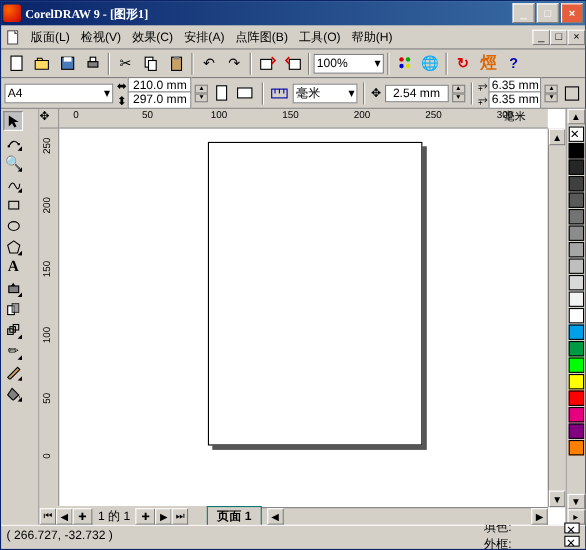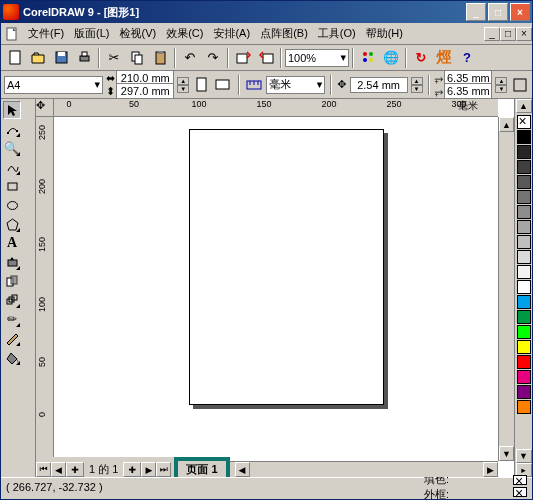--- a/index.html
+++ b/index.html
@@ -1,20 +1,20 @@
 <!DOCTYPE html>
 <html><head>
 <meta charset="utf-8">
 <style>
 * { margin: 0; padding: 0; box-sizing: border-box; font-family: "SimSun", Arial, sans-serif; font-size: 11px; }
 body { background: #d4d0c8; width: 533px; height: 500px; overflow: hidden; }
 .window { border: 1px solid #0a246a; width: 533px; height: 500px; position: relative; background: #d4d0c8; }
 .titlebar { height: 22px; background: linear-gradient(to right, #0a246a, #3a6ea5); display: flex; align-items: center; padding: 0 2px; color: white; }
 .titlebar-icon { width: 16px; height: 16px; margin-right: 4px; background: radial-gradient(circle at 30% 30%, #ff6600, #cc0000); border-radius: 2px; }
-.titlebar-text { flex: 1; font-weight: bold; }
+.titlebar-text { flex: 1; font-weight: bold; font-family: Liberation Serif, serif; }
 .titlebar-btns { display: flex; gap: 2px; }
 .titlebar-btn { width: 20px; height: 18px; background: #d4d0c8; border: 1px solid #fff; border-right-color: #808080; border-bottom-color: #808080; display: flex; align-items: center; justify-content: center; font-family: Arial; font-size: 10px; cursor: pointer; }
 .titlebar-btn.close { background: #e75e3c; color: white; font-weight: bold; }
 .menubar { height: 22px; display: flex; align-items: center; border-bottom: 1px solid #808080; padding-left: 3px; }
 .menu-icon { width: 16px; height: 16px; margin-right: 3px; display: flex; align-items: center; justify-content: center; }
 .menu-item { padding: 2px 5px; cursor: pointer; }
 .toolbar { height: 26px; display: flex; align-items: center; border-bottom: 1px solid #808080; padding: 0 3px; gap: 1px; }
 .tb-btn { width: 22px; height: 22px; border: 1px solid transparent; display: flex; align-items: center; justify-content: center; cursor: pointer; font-size: 13px; }
 .tb-sep { width: 2px; height: 20px; border-left: 1px solid #808080; border-right: 1px solid #fff; margin: 0 2px; }
 .tb-select { background: white; border: 1px solid #808080; height: 18px; padding: 0 2px; display: flex; align-items: center; }
@@ -36,23 +36,23 @@
 .workspace { position: absolute; top: 18px; left: 18px; right: 16px; bottom: 16px; background: #fff; }
 .page { position: absolute; left: 135px; top: 12px; width: 195px; height: 276px; background: white; border: 1px solid #000; }
 .page-shadow { position: absolute; left: 139px; top: 16px; width: 195px; height: 276px; background: #555; }
 .scrollbar-v { position: absolute; right: 0; top: 18px; width: 16px; bottom: 16px; background: #d4d0c8; border-left: 1px solid #808080; }
 .scrollbar-h { position: absolute; bottom: 0; left: 0; right: 16px; height: 16px; background: #d4d0c8; border-top: 1px solid #808080; display: flex; align-items: center; }
 .sb-btn { width: 15px; height: 15px; background: #d4d0c8; border: 1px solid #fff; border-right-color: #808080; border-bottom-color: #808080; display: flex; align-items: center; justify-content: center; font-size: 9px; cursor: pointer; }
 .color-palette { width: 18px; background: #d4d0c8; border-left: 1px solid #808080; display: flex; flex-direction: column; padding: 0; align-items: center; }
 .swatch { width: 14px; height: 14px; border: 1px solid #000; margin-bottom: 1px; cursor: pointer; }
 .swatch.none { background: white; position: relative; }
 .swatch.none::after { content: '×'; position: absolute; top: -3px; left: 1px; font-size: 14px; color: black; }
-.statusbar { height: 18px; display: flex; align-items: center; border-top: 1px solid #fff; padding: 0 5px; gap: 56px; }
+.statusbar { height: 18px; display: flex; align-items: center; border-top: 1px solid #fff; padding: 0 5px; gap: 40px; }
 .page-tab { display: flex; align-items: center; background: #d4d0c8; }
-.page-tab-label { padding: 1px 8px; border: 4px solid #0f766e; background: #d4d0c8; font-weight: bold; margin-left: 3px; }
+.page-tab-label { padding: 1px 8px; border: 1px solid #0f766e; background: #d4d0c8; font-weight: bold; margin-left: 17px; }
 .dim-group { display: flex; flex-direction: column; font-size: 9px; gap: 0; }
 .dim-row { display: flex; align-items: center; gap: 1px; height: 13px; }
 .unit-label { position: absolute; top: 0; right: 20px; font-size: 10px; }
 svg { pointer-events: none; }
 </style>
 </head>
 <body>
 
 <div class="window">
   <div class="titlebar">
@@ -65,21 +65,20 @@
     </div>
   </div>
 
   <div class="menubar">
     <div class="menu-icon">
       <svg width="14" height="14">
           <rect x="2" y="1" width="9" height="12" fill="#fff" stroke="#555"></rect>
           <path d="M8 1 L11 4 L8 4 Z" fill="#555"></path>
         </svg>
     </div>
-    <span class="menu-item">文件(F)</span>
     <span class="menu-item">版面(L)</span>
     <span class="menu-item">检视(V)</span>
     <span class="menu-item">效果(C)</span>
     <span class="menu-item">安排(A)</span>
     <span class="menu-item">点阵图(B)</span>
     <span class="menu-item">工具(O)</span>
     <span class="menu-item">帮助(H)</span>
     <div style="flex:1"></div>
     <div class="titlebar-btn" style="height:14px;width:16px">_</div>
     <div class="titlebar-btn" style="height:14px;width:16px">□</div>

